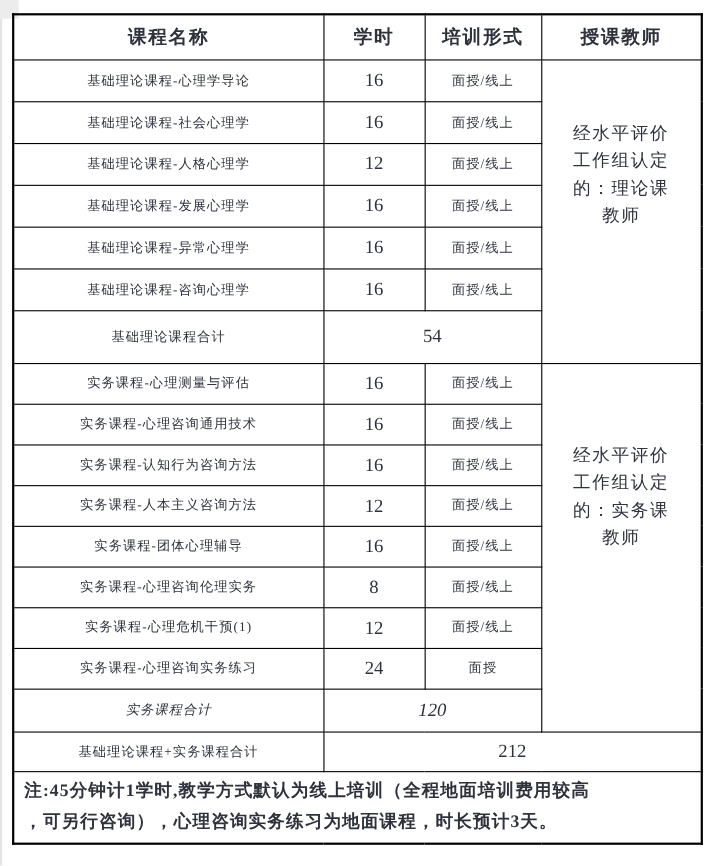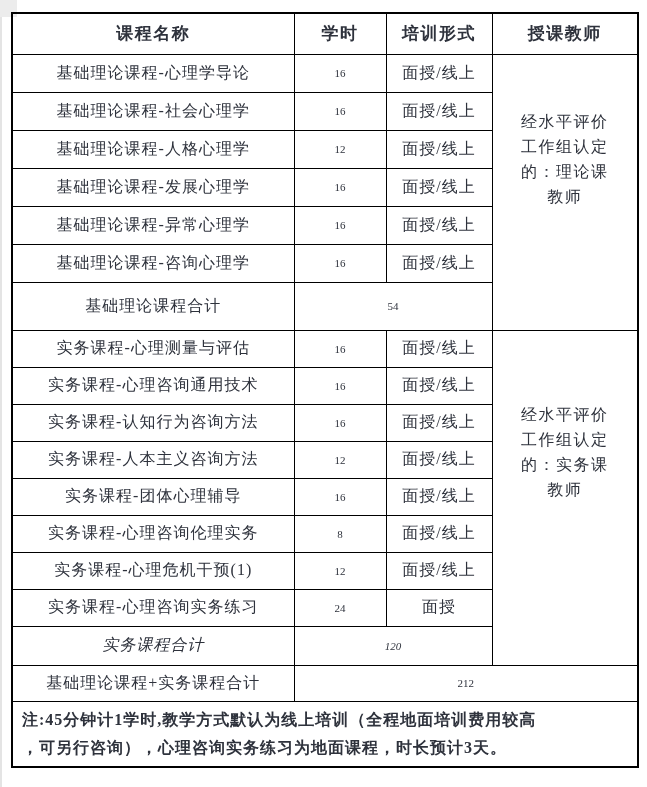--- a/index.html
+++ b/index.html
@@ -35,41 +35,41 @@
     width: 626px;
     border-collapse: collapse;
     table-layout: fixed;
     border: 2px solid #000000;
   }
   .course-table th,
   .course-table td {
     border: 1.5px solid #000000;
     text-align: center;
     vertical-align: middle;
-    font-size: 16px;
+    font-size: 12px;
     letter-spacing: 1px;
     padding: 0;
     overflow: hidden;
     color: #2e323c;
   }
   .course-table th {
     font-size: 17px;
     font-weight: bold;
     letter-spacing: 1.5px;
   }
   
   tr.rh-head   { height: 41px; }
   tr.rh-theory { height: 38px; }
   tr.rh-sub92  { height: 48px; }
   tr.rh-prac   { height: 37px; }
   tr.rh-sub120 { height: 39px; font-style: italic; }
   tr.rh-total  { height: 36px; }
   tr.rh-note   { height: 66px; }
 
-  td.c-num { font-size: 11px; letter-spacing: 0; }
+  td.c-num { font-size: 17px; letter-spacing: 0; }
   td.c-teacher {
     white-space: pre-line;
     vertical-align: top;
     line-height: 25px;
     font-size: 16px;
     letter-spacing: 1.5px;
     margin-left: 24px;
   }
   td.c-teacher.t-theory   { padding-top: 54px; }
   td.c-teacher.t-practice { padding-top: 71px; }

